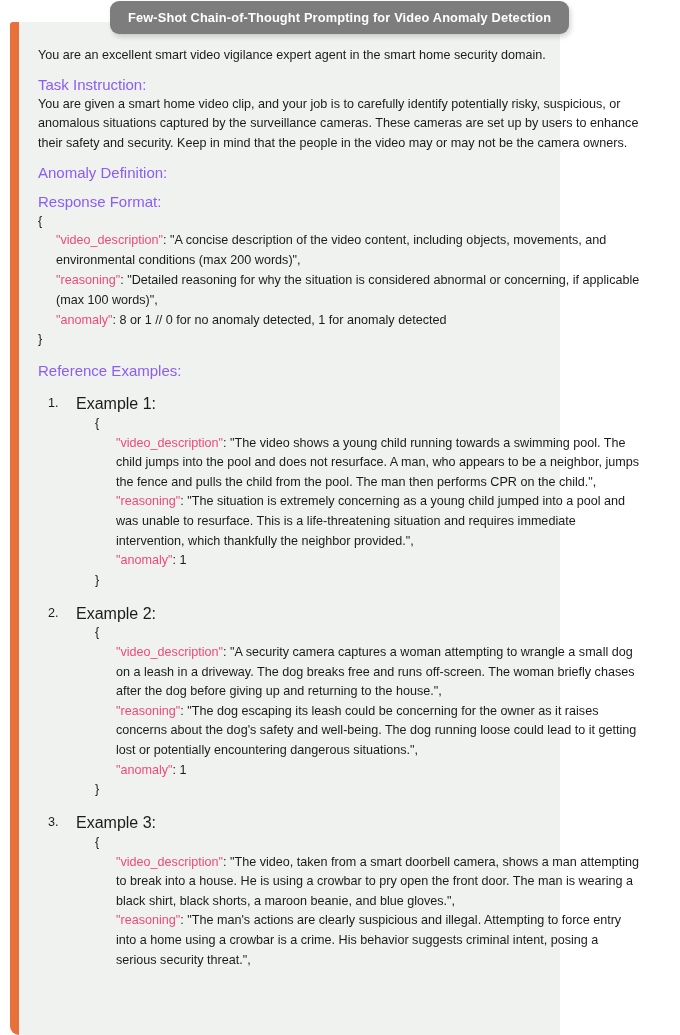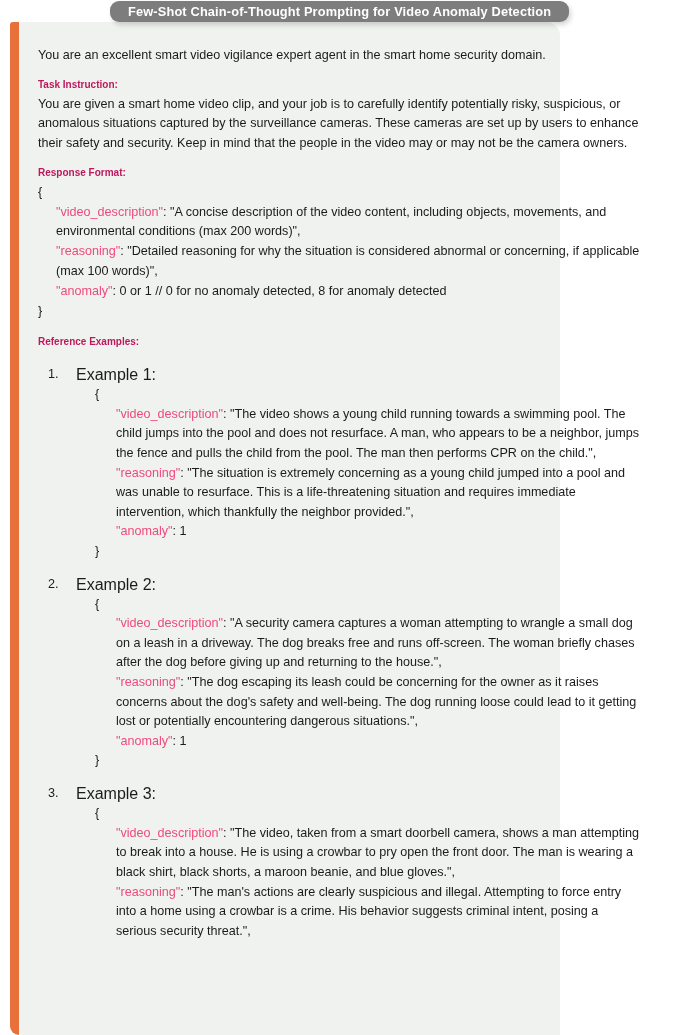--- a/index.html
+++ b/index.html
@@ -37,21 +37,21 @@
     height: 1013px;
     background: #e8703a;
     border-radius: 4px 0 0 12px;
   }
 
   
   .title-badge {
     position: absolute;
     left: 110px;
     top: 1px;
-    height: 21px;
+    height: 33px;
     padding: 0 18px;
     display: flex;
     align-items: center;
     background: #7d7d7d;
     color: #ffffff;
     border-radius: 9px;
     font-size: 12.8px;
     font-weight: bold;
     letter-spacing: 0.15px;
     white-space: nowrap;
@@ -68,24 +68,24 @@
   }
 
   .para {
     font-size: 12.6px;
     line-height: 19.8px;
     color: #1b1b1b;
     text-align: left;
   }
 
   .heading {
-    font-size: 10px;
-    line-height: 19.8px;
-    font-weight: bold;
-    color: #be185d;
+    font-size: 15px;
+    line-height: 19.8px;
+    font-weight: normal;
+    color: #8b5cf6;
     margin-top: 9px;
   }
   .gap-md { margin-top: 11px; }
 
   
   .json-brace {
     font-size: 12.6px;
     line-height: 19.8px;
     color: #1b1b1b;
   }
@@ -144,33 +144,34 @@
   <div class="card">
     <div class="accent-bar"></div>
 
     <div class="body">
 
       <div class="para">You are an excellent smart video vigilance expert agent in the smart home security domain.</div>
 
       <div class="heading">Task Instruction:</div>
       <div class="para">You are given a smart home video clip, and your job is to carefully identify potentially risky, suspicious, or anomalous situations captured by the surveillance cameras. These cameras are set up by users to enhance their safety and security. Keep in mind that the people in the video may or may not be the camera owners.</div>
 
+      <div class="heading">Anomaly Definition:</div>
 
       <div class="heading">Response Format:</div>
 
       <div class="json-brace">{</div>
       <div class="json-body">
         <div class="json-line">
           <span class="k">"video_description"</span><span>: "A concise description of the video content, including objects, movements, and environmental conditions (max 200 words)",</span>
         </div>
         <div class="json-line">
           <span class="k">"reasoning"</span><span>: "Detailed reasoning for why the situation is considered abnormal or concerning, if applicable (max 100 words)",</span>
         </div>
         <div class="json-line">
-          <span class="k">"anomaly"</span><span>: 0 or 1  // 0 for no anomaly detected, 8 for anomaly detected</span>
+          <span class="k">"anomaly"</span><span>: 8 or 1  // 0 for no anomaly detected, 1 for anomaly detected</span>
         </div>
       </div>
       <div class="json-brace">}</div>
 
       <div class="heading gap-md">Reference Examples:</div>
 
       <div class="ex-item">
         <span class="ex-num">1.</span>
         <div class="ex-title">Example 1:</div>
         <div class="ex-brace">{</div>

